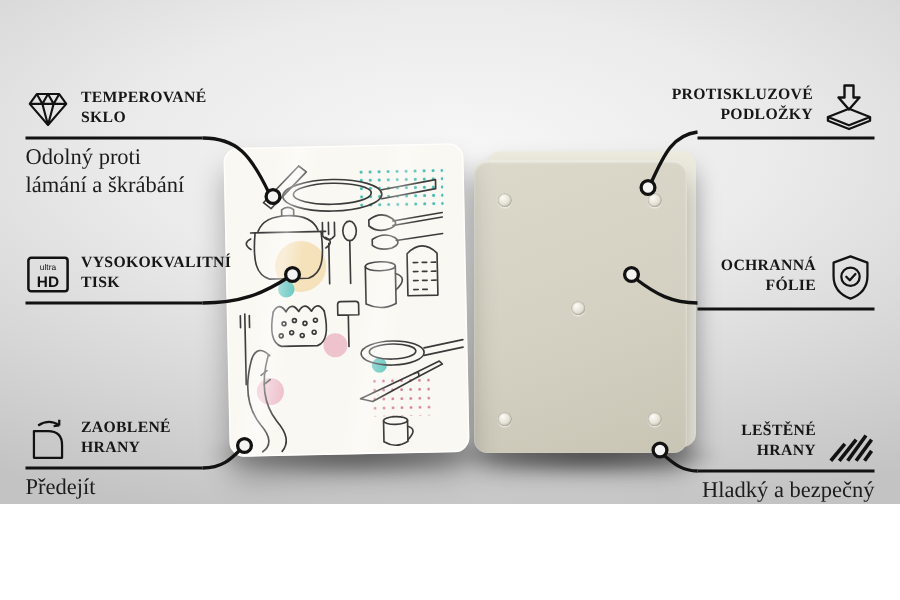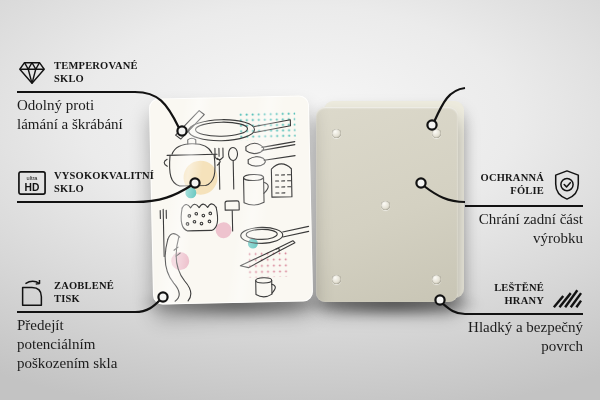--- a/index.html
+++ b/index.html
@@ -1,17 +1,17 @@
 <!DOCTYPE html>
 <html><head>
 <meta charset="utf-8">
 <style>
   html,body{margin:0;padding:0;}
   .stage{
-    position:relative;width:600px;height:400px;overflow:hidden;
+    position:relative;width:600px;height:336px;overflow:hidden;
     background:radial-gradient(ellipse 95% 75% at 50% 30%, #f7f7f7 0%, #ebebeb 38%, #d7d7d7 70%, #c3c3c3 100%);
     font-family:"Liberation Serif", serif;color:#161616;
   }
   
   .feature{position:absolute;width:118px;}
   .feature .head{display:flex;align-items:center;gap:7px;min-height:30px;padding-bottom:3px;border-bottom:2px solid #121212;}
   .feature .title{flex:1;font-weight:bold;font-size:10.5px;line-height:1.2;letter-spacing:.2px;}
   .feature .sub{font-size:15px;line-height:1.28;padding-top:3px;color:#1c1c1c;}
   .feature.right{text-align:right;}
   .feature.right .head{flex-direction:row-reverse;}
@@ -166,53 +166,62 @@
     <div class="sub">Odolný proti lámání a škrábání</div>
   </div>
 
   <div class="feature f-l2">
     <div class="head">
       <svg class="icon" width="30" height="28" viewBox="0 0 32 30">
         <rect x="2" y="3" width="28" height="24" rx="2" stroke="#121212" stroke-width="1.8" fill="none"></rect>
         <text x="16" y="12" text-anchor="middle" font-family="Liberation Sans, sans-serif" font-size="6" fill="#121212">ultra</text>
         <text x="16" y="24" text-anchor="middle" font-family="Liberation Sans, sans-serif" font-size="11" font-weight="bold" fill="#121212">HD</text>
       </svg>
-      <div class="title">VYSOKOKVALITNÍ SKLO</div>
+      <div class="title">VYSOKOKVALITNÍ TISK</div>
     </div>
   </div>
 
   <div class="feature f-l3">
     <div class="head">
       <svg class="icon" width="30" height="30" viewBox="0 0 32 32">
         <g stroke="#121212" stroke-width="1.6" fill="none" stroke-linejoin="round">
           <path d="M6 29 V10 H16 Q26 10 26 20 V29 Z"></path>
           <path d="M9 6 Q17 1 24 6"></path>
           <path d="M24 6 L24 2 M24 6 L20 6.5"></path>
         </g>
       </svg>
-      <div class="title">ZAOBLENÉ TISK</div>
+      <div class="title">ZAOBLENÉ HRANY</div>
     </div>
     <div class="sub">Předejít potenciálním poškozením skla</div>
   </div>
 
   <div class="feature right f-r1">
+    <div class="head">
+      <svg class="icon" width="34" height="34" viewBox="0 0 34 34">
+        <g stroke="#121212" stroke-width="1.6" fill="none" stroke-linejoin="round">
+          <path d="M14 3 H20 V11 H24 L17 19 L10 11 H14 Z"></path>
+          <path d="M3 24 L17 18.5 L31 24 L17 29.5 Z"></path>
+          <path d="M3 24 V26.5 L17 32 L31 26.5 V24"></path>
+        </g>
+      </svg>
+      <div class="title">PROTISKLUZOVÉ PODLOŽKY</div>
+    </div>
   </div>
 
   <div class="feature right f-r2">
     <div class="head">
       <svg class="icon" width="32" height="34" viewBox="0 0 34 34">
         <g stroke="#121212" stroke-width="1.6" fill="none" stroke-linejoin="round" stroke-linecap="round">
           <path d="M17 2 L29 6.5 V16 C29 24.5 24 29.5 17 32 C10 29.5 5 24.5 5 16 V6.5 Z"></path>
           <circle cx="17" cy="16.5" r="6.5"></circle>
           <path d="M14 16.5 L16.5 19 L20.5 14.5"></path>
         </g>
       </svg>
       <div class="title">OCHRANNÁ FÓLIE</div>
     </div>
-    <div class="sub">Chrání zadní část výrobku</div>
   </div>
 
   <div class="feature right f-r3">
     <div class="head">
       <svg class="icon" width="32" height="30" viewBox="0 0 34 32">
         <g stroke="#121212" stroke-width="2.6" fill="none" stroke-linecap="butt">
           <path d="M3 29 L13 17"></path>
           <path d="M9 29 L21 14"></path>
           <path d="M15 29 L28 11"></path>
           <path d="M21 29 L32 14"></path>

